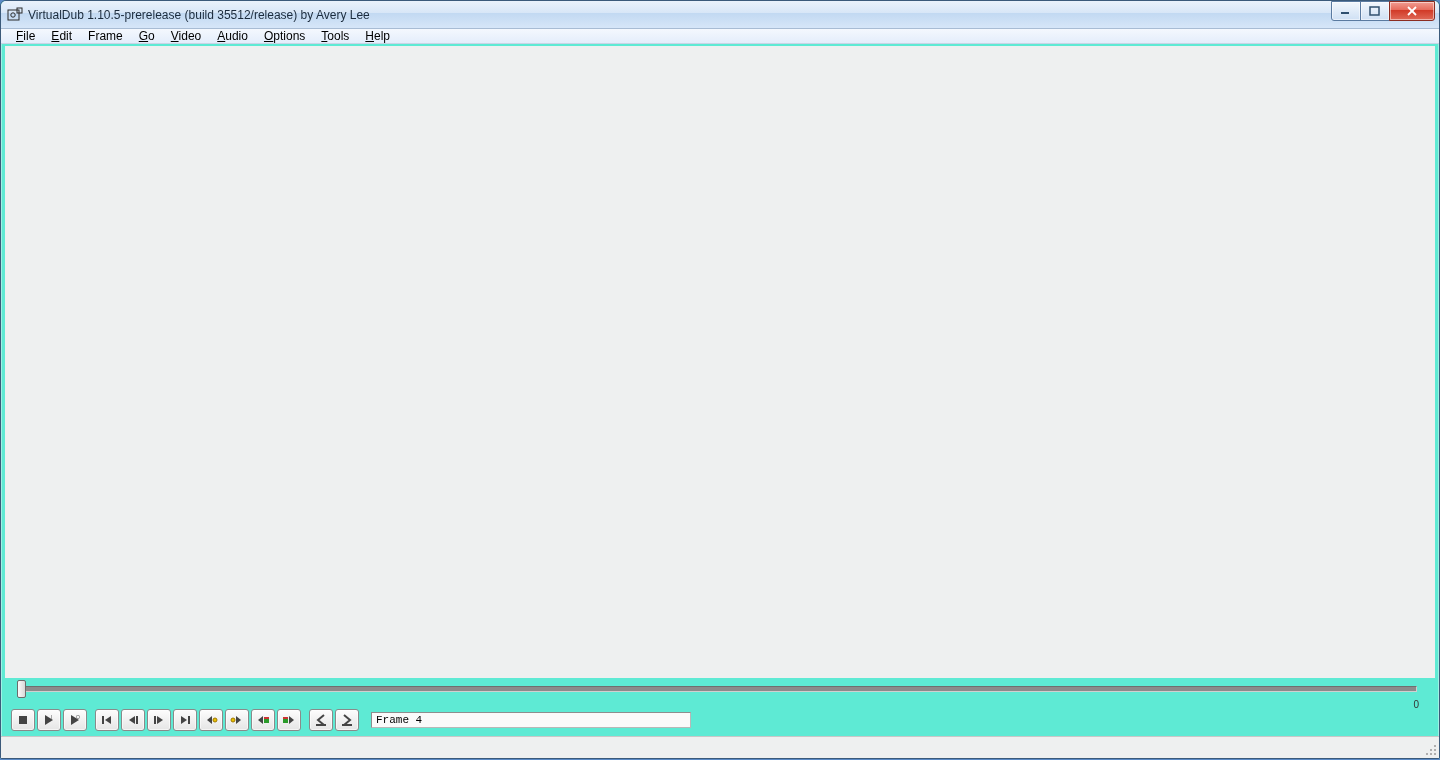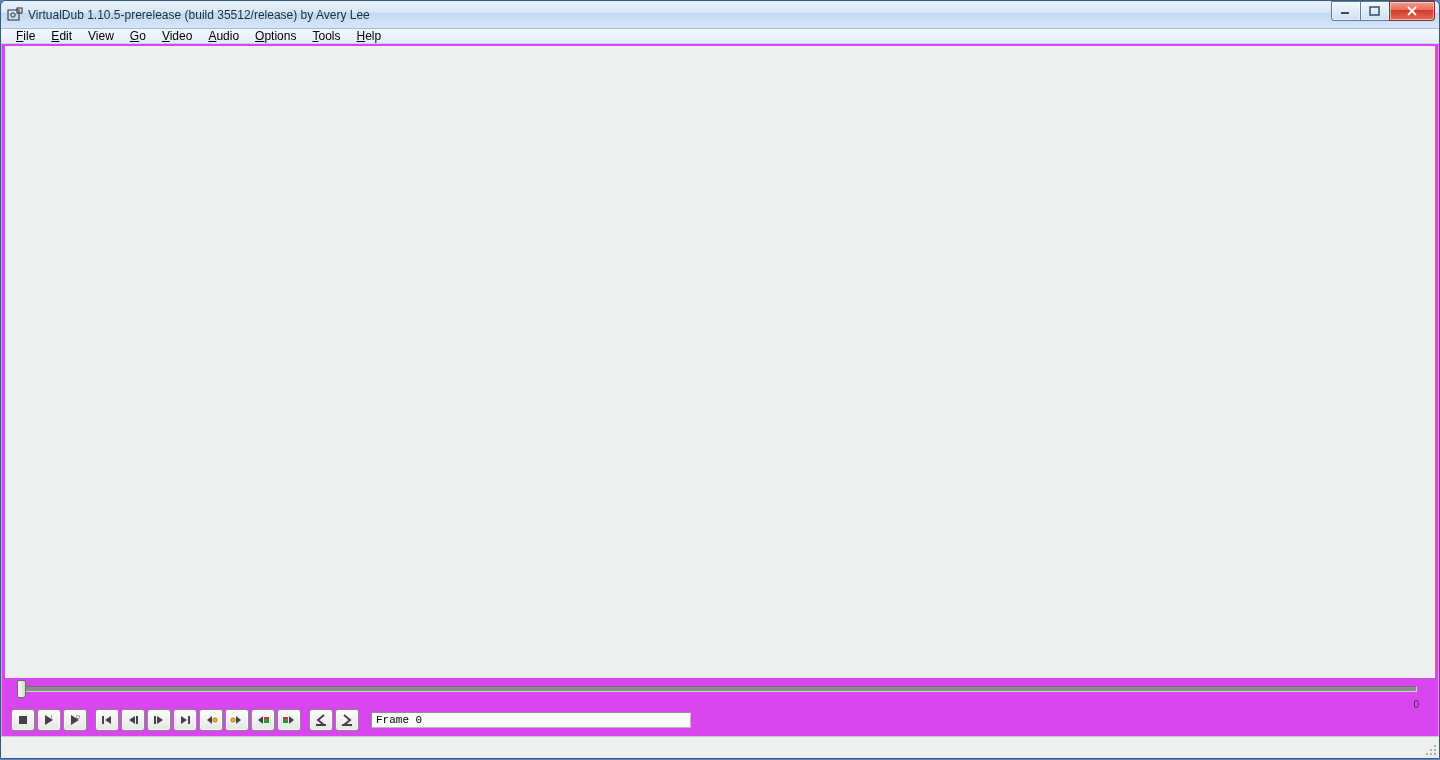--- a/index.html
+++ b/index.html
@@ -1,20 +1,20 @@
 <!DOCTYPE html>
 <html><head>
 <meta charset="utf-8">
 <style>
   * { box-sizing: border-box; margin: 0; padding: 0; }
   html, body { width: 1440px; height: 760px; overflow: hidden; font-family: "Segoe UI", Tahoma, sans-serif; font-size: 12px; background: #5a8ac6; }
   
   .window {
     position: absolute; top: 0; left: 0; width: 1440px; height: 759px;
-    background: #d946ef;
+    background: #5eead4;
     border: 1px solid #3b5a7a;
     border-radius: 6px 6px 2px 2px;
     box-shadow: inset 0 0 0 1px rgba(255,255,255,0.4);
     display: flex; flex-direction: column;
   }
   
   
   .titlebar {
     height: 28px;
     background: linear-gradient(to bottom, #eaf2fb 0%, #d7e6f7 45%, #c2d9f2 46%, #d6e6f8 100%);
@@ -168,21 +168,21 @@
           <line x1="2" y1="1" x2="10" y2="9" stroke="#fff" stroke-width="1.8"></line>
           <line x1="10" y1="1" x2="2" y2="9" stroke="#fff" stroke-width="1.8"></line>
         </svg>
       </div>
     </div>
   </div>
 
   <div class="menubar">
     <span class="menu-item"><span class="ul">F</span>ile</span>
     <span class="menu-item"><span class="ul">E</span>dit</span>
-    <span class="menu-item">View</span>
+    <span class="menu-item">Frame</span>
     <span class="menu-item"><span class="ul">G</span>o</span>
     <span class="menu-item"><span class="ul">V</span>ideo</span>
     <span class="menu-item"><span class="ul">A</span>udio</span>
     <span class="menu-item"><span class="ul">O</span>ptions</span>
     <span class="menu-item"><span class="ul">T</span>ools</span>
     <span class="menu-item"><span class="ul">H</span>elp</span>
   </div>
 
   <div class="client"></div>
 
@@ -275,21 +275,21 @@
         </svg>
       </div>
       <div class="tb-btn">
         <svg width="14" height="14">
           <path d="M4 2 L10 7 L4 12" fill="none" stroke="#444" stroke-width="2"></path>
           <line x1="2" y1="12" x2="12" y2="12" stroke="#444" stroke-width="2"></line>
         </svg>
       </div>
     </div>
 
-    <div class="frame-field">Frame 0</div>
+    <div class="frame-field">Frame 4</div>
   </div>
 
   <div class="statusbar">
     <svg class="size-grip" width="14" height="14">
       <circle cx="12" cy="4" r="1" fill="#9a9a9a"></circle>
       <circle cx="8" cy="8" r="1" fill="#9a9a9a"></circle>
         <circle cx="12" cy="8" r="1" fill="#9a9a9a"></circle>
       <circle cx="4" cy="12" r="1" fill="#9a9a9a"></circle>
         <circle cx="8" cy="12" r="1" fill="#9a9a9a"></circle>
         <circle cx="12" cy="12" r="1" fill="#9a9a9a"></circle>

